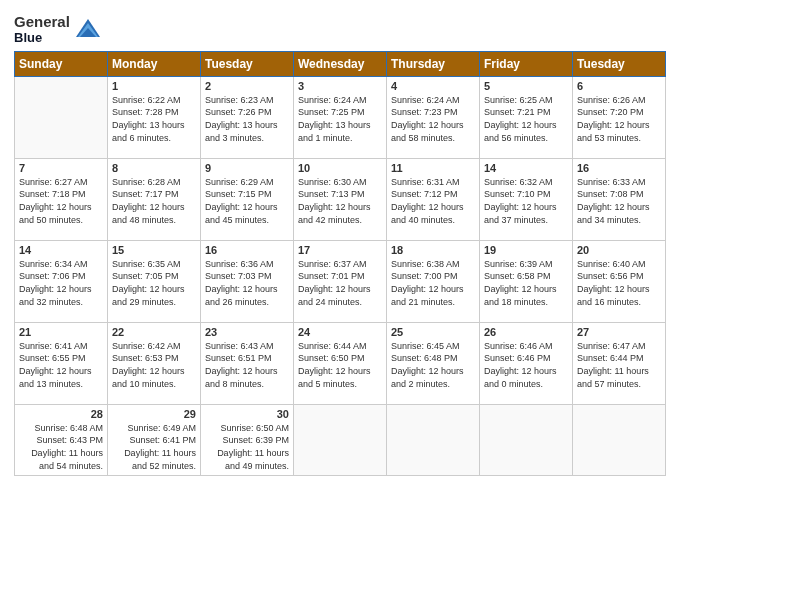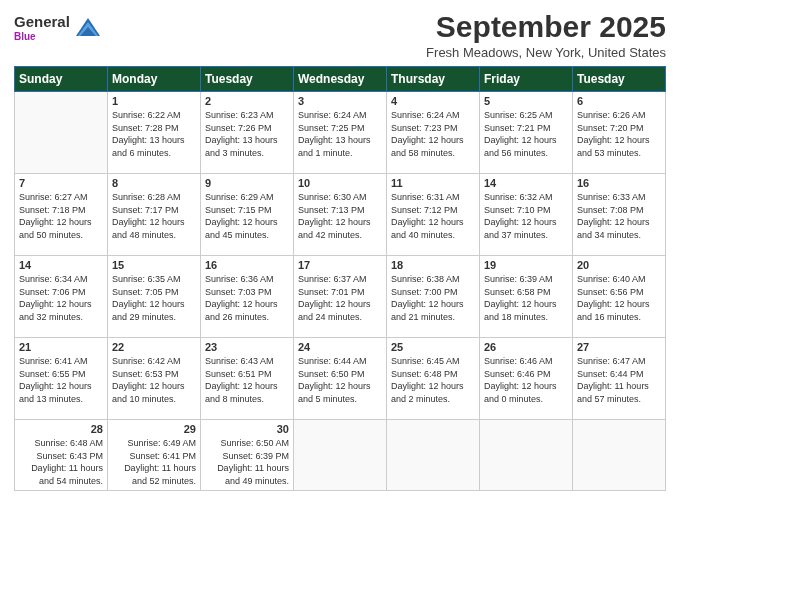--- a/index.html
+++ b/index.html
@@ -30,23 +30,23 @@
       display: flex;
       flex-direction: column;
       line-height: 1.1;
     }
     .logo-general {
       font-size: 15px;
       font-weight: bold;
       color: #333;
     }
     .logo-blue {
-      font-size: 10px;
-      font-weight: bold;
-      color: #a21caf;
+      font-size: 13px;
+      font-weight: bold;
+      color: #0f172a;
     }
     .logo-icon {
       width: 28px;
       height: 28px;
       margin-left: 4px;
     }
     .title-block {
       text-align: right;
     }
     .month-title {
@@ -59,21 +59,21 @@
       font-size: 13px;
       color: #444;
       margin-top: 2px;
     }
     .calendar {
       width: 100%;
       border-collapse: collapse;
       table-layout: fixed;
     }
     .calendar th {
-      background: #14532d;
+      background: #a16207;
       color: #fff;
       font-size: 12px;
       font-weight: bold;
       padding: 5px 4px;
       text-align: left;
       border: 1px solid #2a6db5;
     }
     .calendar td {
       border: 1px solid #ccc;
       vertical-align: top;
@@ -111,24 +111,20 @@
       <div class="logo-text">
         <span class="logo-general">General</span>
         <span class="logo-blue">Blue</span>
       </div>
       <svg class="logo-icon" viewBox="0 0 28 28">
         <polygon points="14,4 26,22 2,22" fill="#2a6db5"></polygon>
         <polygon points="14,8 24,22 4,22" fill="#5ba3e0"></polygon>
         <polygon points="14,13 22,22 6,22" fill="#2a6db5"></polygon>
       </svg>
     </div>
-    <div class="title-block">
-      <div class="month-title">September 2025</div>
-      <div class="location">Fresh Meadows, New York, United States</div>
-    </div>
   </div>
 
   <table class="calendar">
     <thead>
       <tr>
 
       <th>Sunday</th>
           <th>Monday</th>
           <th>Tuesday</th>
           <th>Wednesday</th>

